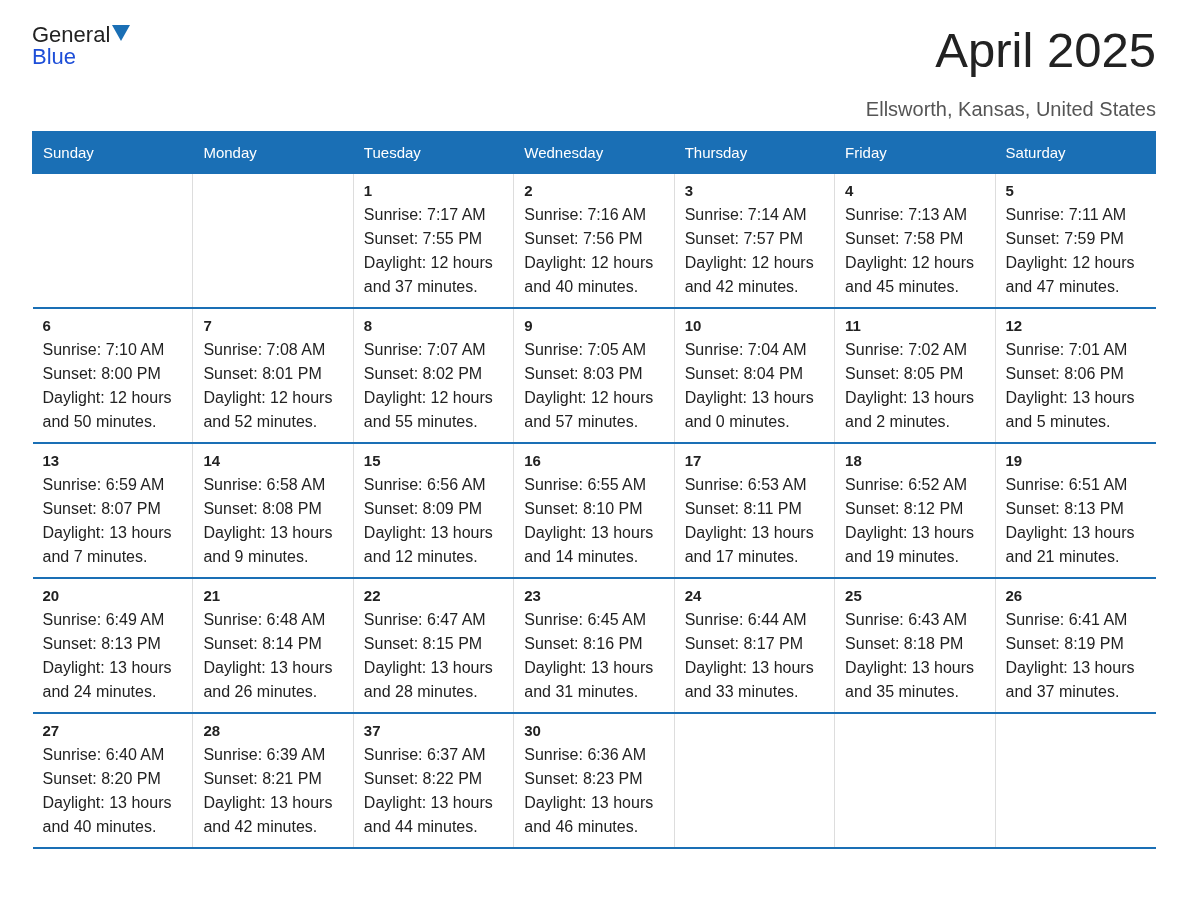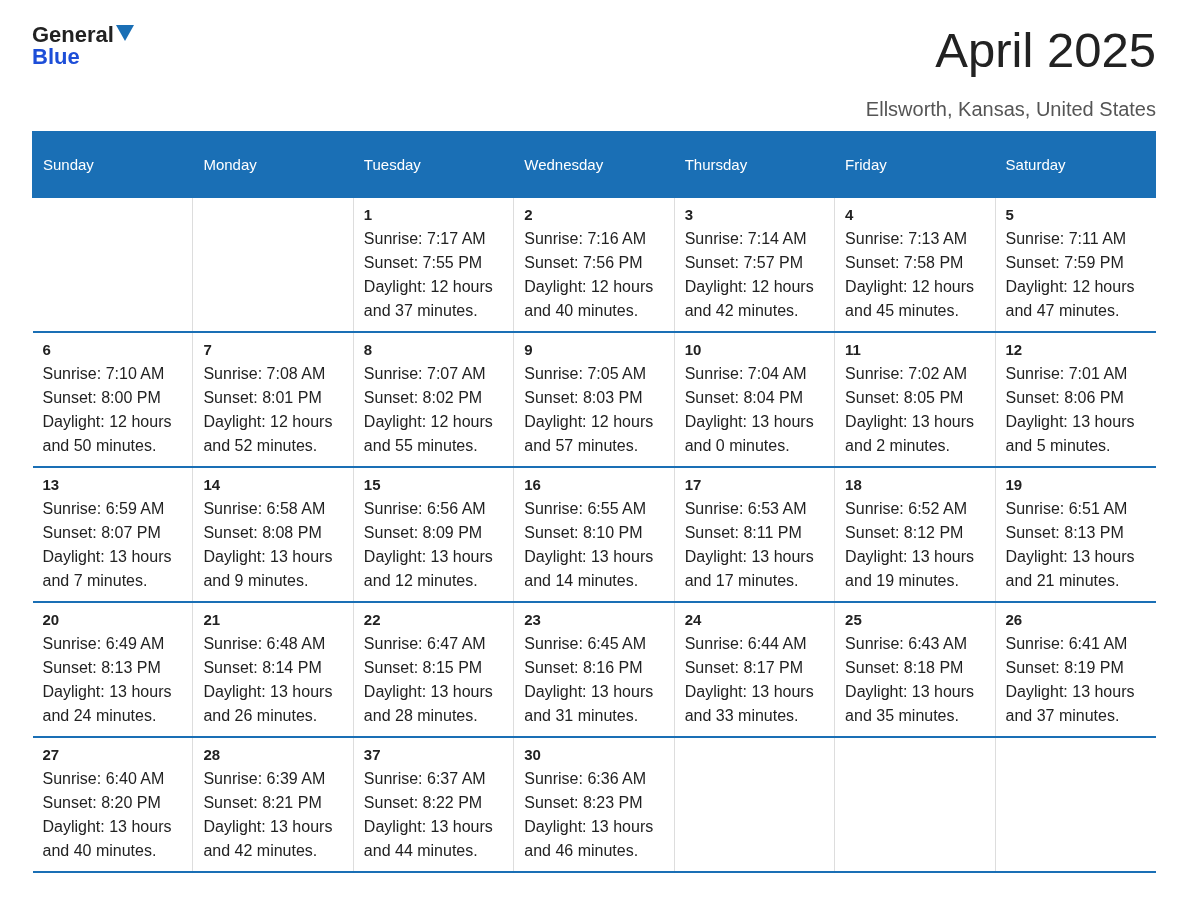--- a/index.html
+++ b/index.html
@@ -14,21 +14,21 @@
     .header-row {
       display: flex;
       justify-content: space-between;
       align-items: flex-start;
       margin-bottom: 10px;
     }
     .logo {
       display: flex;
       align-items: flex-end;
       font-size: 22px;
-      font-weight: bold;
+      font-weight: normal;
       color: #222;
       line-height: 1;
     }
     .logo-general { color: #222; }
     .logo-blue { color: #1d4ed8; }
     .logo-triangle {
       width: 0; height: 0;
       border-left: 9px solid transparent;
       border-right: 9px solid transparent;
       border-top: 16px solid #1a6fb5;
@@ -56,21 +56,21 @@
       border-collapse: collapse;
       margin-top: 8px;
     }
     thead tr {
       background-color: #1a6fb5;
     }
     thead th {
       color: #fff;
       font-size: 15px;
       font-weight: normal;
-      padding: 24px 10px;
+      padding: 12px 10px;
       text-align: left;
       border: 1px solid #1a6fb5;
     }
     tbody tr {
       border-bottom: 2px solid #1a6fb5;
     }
     tbody td {
       vertical-align: top;
       padding: 8px 10px;
       font-size: 13px;

